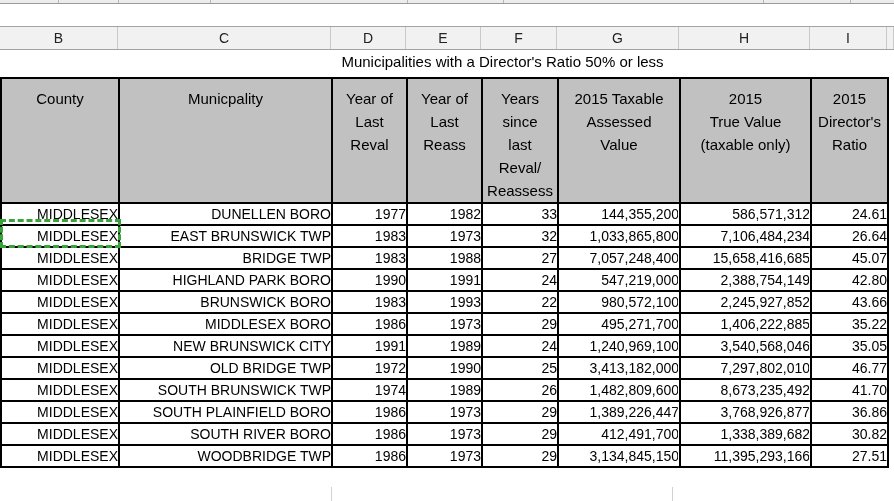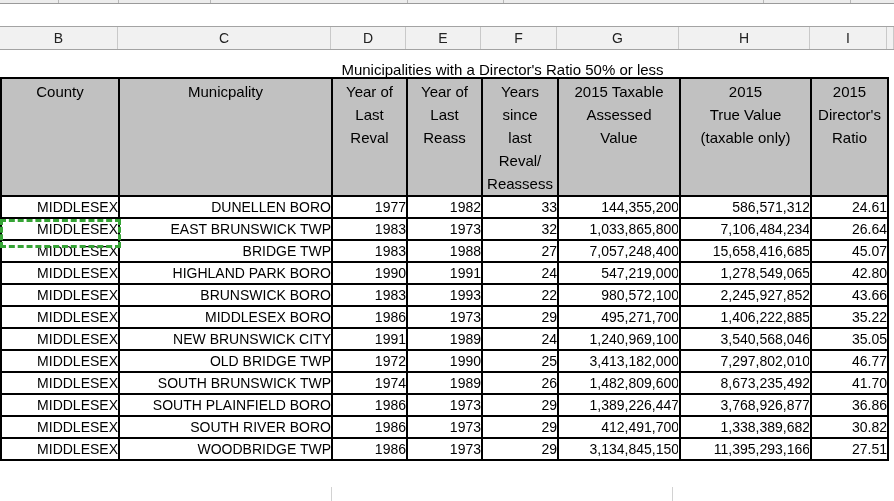--- a/index.html
+++ b/index.html
@@ -18,39 +18,39 @@
     position:absolute; left:0; top:26px; width:894px; height:22px;
     background:#f1f1f1; border-top:1px solid #a3a3a3; border-bottom:1px solid #a3a3a3;
     display:flex;
   }
   .col-letter {
     box-sizing:border-box; border-right:1px solid #c9c9c9;
     font-size:14px; color:#222; text-align:center; line-height:22px;
     user-select:none;
   }
   
-  .title-row { position:absolute; left:0; top:58px; width:732px; height:27px; background:#fff; }
+  .title-row { position:absolute; left:0; top:50px; width:732px; height:27px; background:#fff; }
   .title-text {
     position:absolute; left:118px; width:769px; top:3px;
     text-align:center; font-size:15px; color:#000;
   }
   
   table.grid {
     position:absolute; left:0; top:77px;
     border-collapse:collapse; table-layout:fixed; width:889px;
     font-size:14px;
   }
   table.grid th, table.grid td {
     border:2px solid #000; box-sizing:border-box; overflow:hidden;
     white-space:nowrap; padding:0;
   }
   table.grid th {
     background:#c1c1c1; font-weight:normal; font-size:15px;
     vertical-align:top; text-align:center; white-space:pre-line;
-    height:114px; line-height:23px; padding-top:1px;
+    height:114px; line-height:23px; padding-top:8px;
   }
   table.grid td { height:22px; background:#fff; vertical-align:middle; }
   td.a-left  { text-align:right;  padding-left:4px; }
   td.a-right2 { text-align:right; padding-right:2px;margin-top:20px; }
   td.a-right8 { text-align:right; padding-right:9px;border-radius:8px; }
   td.a-right5 { text-align:right; padding-right:6px;margin-left:6px; }
   
   .copy-selection {
     position:absolute; left:0; top:219px; width:121px; height:29px;
     border:3px dashed #36a436; box-sizing:border-box; pointer-events:none;
@@ -157,21 +157,21 @@
           <td class="a-right8">15,658,416,685</td>
           <td class="a-right5">45.07</td>
         </tr>
         <tr>
           <td class="a-left">MIDDLESEX</td>
           <td class="a-left">HIGHLAND PARK BORO</td>
           <td class="a-left">1990</td>
           <td class="a-left">1991</td>
           <td class="a-right2">24</td>
           <td class="a-right8">547,219,000</td>
-          <td class="a-right8">1,278,549,065</td>
+          <td class="a-right8">2,388,754,149</td>
           <td class="a-right5">42.80</td>
         </tr>
         <tr>
           <td class="a-left">MIDDLESEX</td>
           <td class="a-left">BRUNSWICK BORO</td>
           <td class="a-left">1983</td>
           <td class="a-left">1993</td>
           <td class="a-right2">22</td>
           <td class="a-right8">980,572,100</td>
           <td class="a-right8">2,245,927,852</td>

